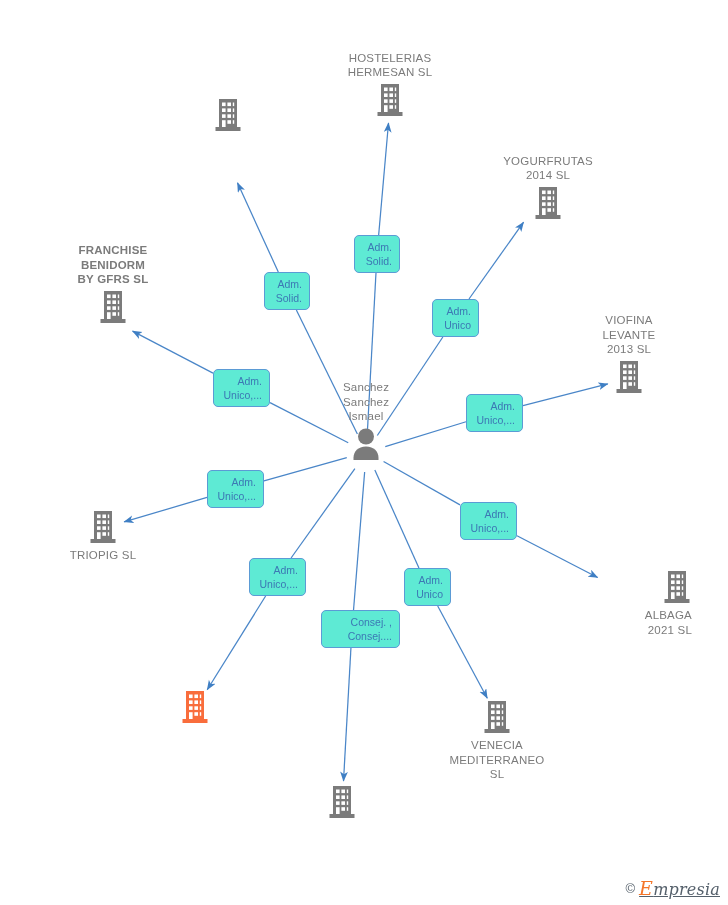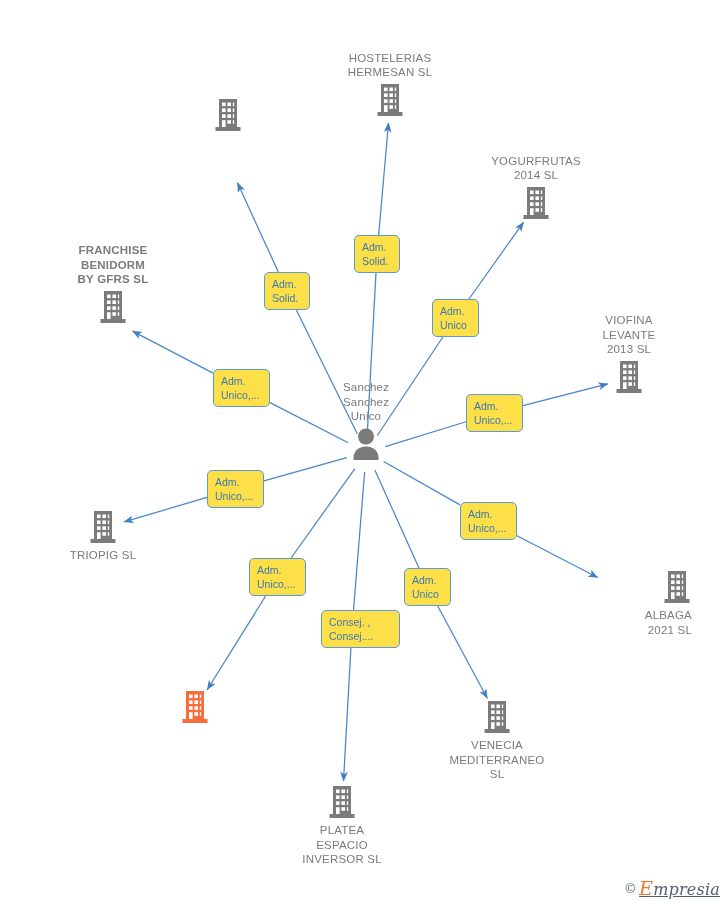--- a/index.html
+++ b/index.html
@@ -42,26 +42,26 @@
   .node .glyph {
     display: block;
     line-height: 0;
   }
   .node.below .glyph { margin-bottom: 4px; }
   .node.above .label { margin-bottom: 3px; }
   .edge-label {
     position: absolute;
     border: 1.3px solid #5b9bd5;
     border-radius: 5px;
-    background: #fde047;
+    background: #5eead4;
     color: #3c78b4;
     font-size: 10.5px;
     line-height: 14px;
     padding: 4px 7px 4px 7px;
-    text-align: left;
+    text-align: right;
     white-space: pre-line;
     box-sizing: border-box;
   }
   #watermark {
     position: absolute;
     right: 8px;
     bottom: 6px;
     display: flex;
     align-items: center;
     gap: 4px;
@@ -115,21 +115,21 @@
         <line x1="364.6356642438346" y1="471.95341043391954" x2="353.5287031784402" y2="610"></line>
         <line x1="350.937954247235" y1="648" x2="343.50076933178195" y2="781.0512485226885" marker-end="url(#arrowBlue)"></line>
         <line x1="374.83618624641196" y1="469.94217970645485" x2="418.9519810909776" y2="568"></line>
         <line x1="437.7084031411611" y1="606" x2="487.28019512894684" y2="698.2636023228997" marker-end="url(#arrowBlue)"></line>
       </g>
   </svg>
 
   <div class="node above" id="node-center" style="left:366px; top:380px;">
     <span class="label">Sanchez
 Sanchez
-Unico</span>
+Ismael</span>
     <span class="glyph">
       <svg width="36" height="34" viewBox="0 0 36 34">
         <circle cx="18" cy="9.5" r="8" fill="#7b7b7b"></circle>
         <path d="M18 19.5c-8 0-12.5 5.2-12.5 11.2V33h25v-2.3C30.5 24.7 26 19.5 18 19.5z" fill="#7b7b7b"></path>
       </svg>
     </span>
   </div>
 
   <div id="nodes-layer">
       <div class="node above" id="node-hostelerias" style="left: 228px; top: 98.2px;">
@@ -163,21 +163,21 @@
             <rect x="14.4" y="10.4" width="3.6" height="3.6" fill="#ffffff"></rect>
             <rect x="19.8" y="10.4" width="1.4" height="3.6" fill="#ffffff"></rect>
             <rect x="9" y="16.3" width="3.6" height="3.6" fill="#ffffff"></rect>
             <rect x="14.4" y="16.3" width="3.6" height="3.6" fill="#ffffff"></rect>
             <rect x="19.8" y="16.3" width="1.4" height="3.6" fill="#ffffff"></rect>
             <rect x="9" y="22.2" width="3.6" height="6.8" fill="#ffffff"></rect>
             <rect x="14.4" y="22.2" width="3.6" height="3.6" fill="#ffffff"></rect>
             <rect x="19.8" y="22.2" width="1.4" height="3.6" fill="#ffffff"></rect>
           </svg></span>
       </div>
-      <div class="node above" id="node-yogurfrutas" style="left: 536px; top: 153.8px; text-align: center;">
+      <div class="node above" id="node-yogurfrutas" style="left: 548px; top: 153.8px; text-align: center;">
         <span class="label">YOGURFRUTAS
 2014  SL</span>
         <span class="glyph"><svg width="30" height="34" viewBox="0 0 30 34">
             <rect x="6" y="1" width="18" height="28" fill="#7b7b7b"></rect>
             <rect x="2.5" y="29" width="25" height="4" fill="#7b7b7b"></rect>
             <rect x="9" y="4.5" width="3.6" height="3.6" fill="#ffffff"></rect>
             <rect x="14.4" y="4.5" width="3.6" height="3.6" fill="#ffffff"></rect>
             <rect x="19.8" y="4.5" width="1.4" height="3.6" fill="#ffffff"></rect>
             <rect x="9" y="10.4" width="3.6" height="3.6" fill="#ffffff"></rect>
             <rect x="14.4" y="10.4" width="3.6" height="3.6" fill="#ffffff"></rect>
@@ -299,23 +299,20 @@
             <rect x="9" y="10.4" width="3.6" height="3.6" fill="#ffffff"></rect>
             <rect x="14.4" y="10.4" width="3.6" height="3.6" fill="#ffffff"></rect>
             <rect x="19.8" y="10.4" width="1.4" height="3.6" fill="#ffffff"></rect>
             <rect x="9" y="16.3" width="3.6" height="3.6" fill="#ffffff"></rect>
             <rect x="14.4" y="16.3" width="3.6" height="3.6" fill="#ffffff"></rect>
             <rect x="19.8" y="16.3" width="1.4" height="3.6" fill="#ffffff"></rect>
             <rect x="9" y="22.2" width="3.6" height="6.8" fill="#ffffff"></rect>
             <rect x="14.4" y="22.2" width="3.6" height="3.6" fill="#ffffff"></rect>
             <rect x="19.8" y="22.2" width="1.4" height="3.6" fill="#ffffff"></rect>
           </svg></span>
-        <span class="label">PLATEA
-ESPACIO
-INVERSOR  SL</span>
       </div>
       <div class="node below" id="node-venecia" style="left: 497px; top: 700px;">
         <span class="glyph"><svg width="30" height="34" viewBox="0 0 30 34">
             <rect x="6" y="1" width="18" height="28" fill="#7b7b7b"></rect>
             <rect x="2.5" y="29" width="25" height="4" fill="#7b7b7b"></rect>
             <rect x="9" y="4.5" width="3.6" height="3.6" fill="#ffffff"></rect>
             <rect x="14.4" y="4.5" width="3.6" height="3.6" fill="#ffffff"></rect>
             <rect x="19.8" y="4.5" width="1.4" height="3.6" fill="#ffffff"></rect>
             <rect x="9" y="10.4" width="3.6" height="3.6" fill="#ffffff"></rect>
             <rect x="14.4" y="10.4" width="3.6" height="3.6" fill="#ffffff"></rect>

